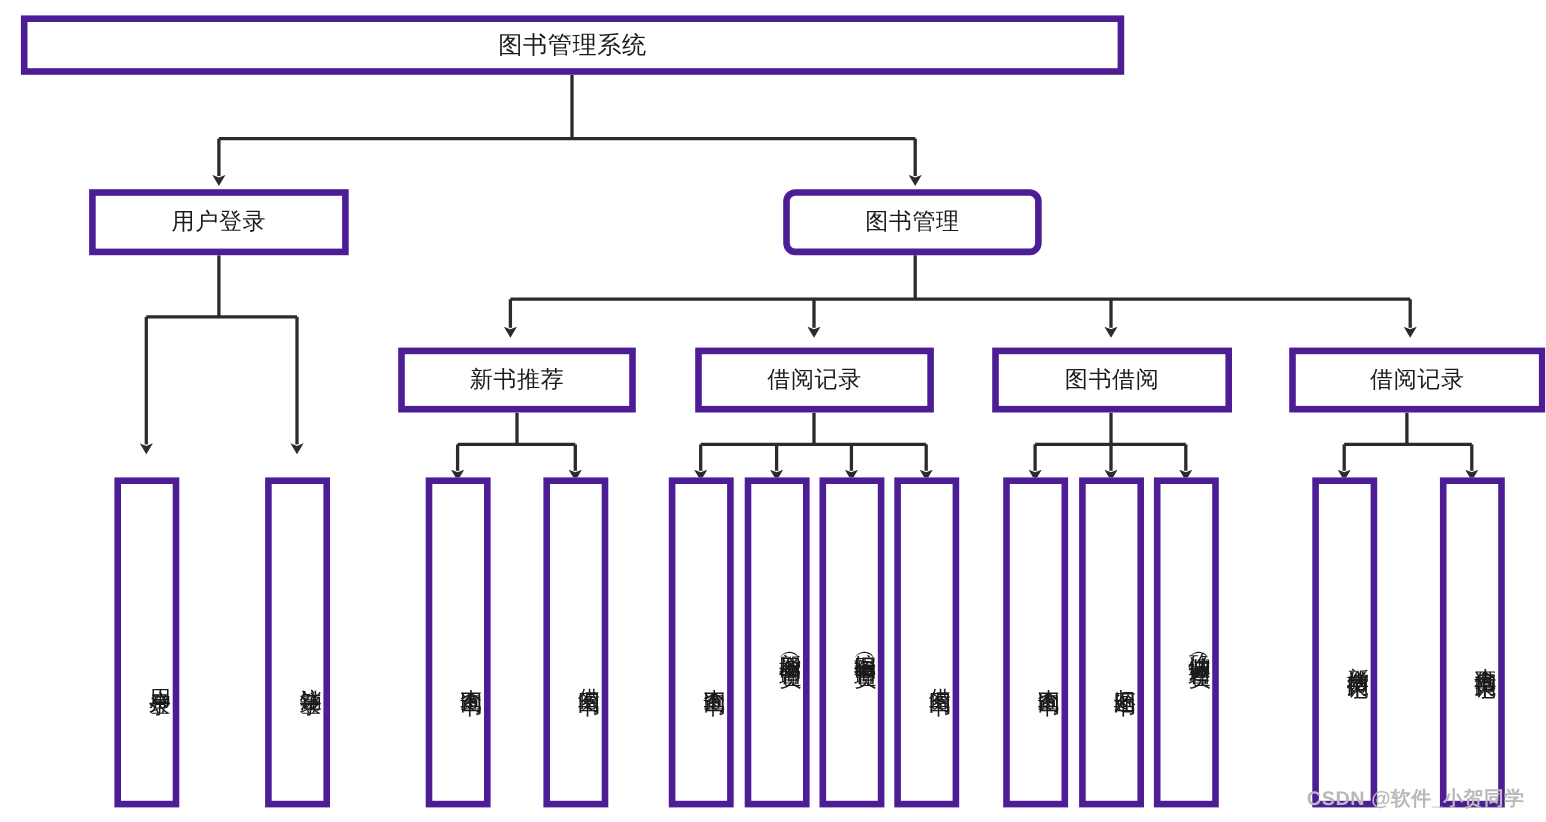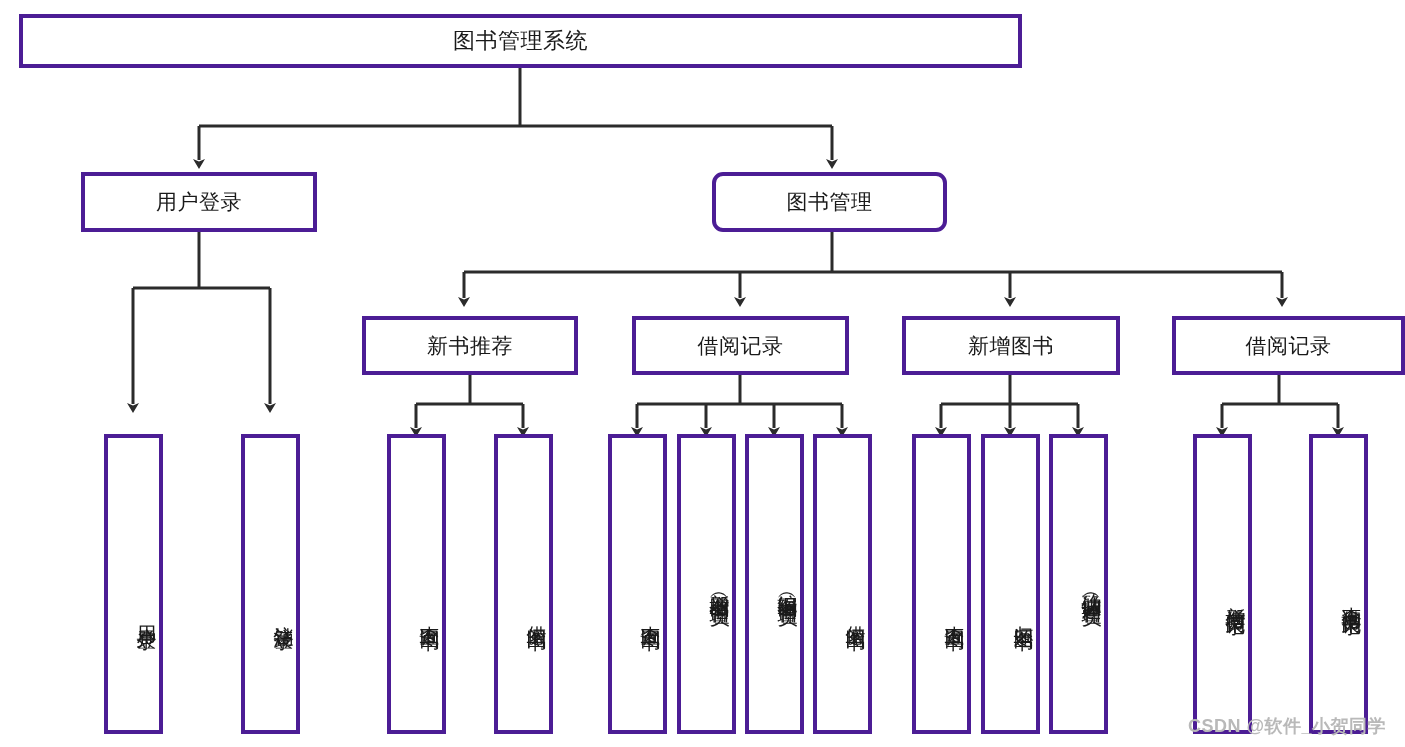--- a/index.html
+++ b/index.html
@@ -21,21 +21,21 @@
     position: absolute;
     left: 0;
     top: 0;
     width: 1405px;
     height: 747px;
   }
   .node {
     position: absolute;
     box-sizing: border-box;
     background: #ffffff;
-    border: 4px solid #4c1d95;
+    border: 6px solid #4c1d95;
     display: flex;
     align-items: center;
     justify-content: center;
     color: #1a1a1a;
     letter-spacing: 0.5px;
   }
   .node.horiz {
     font-size: 21px;
     line-height: 1.1;
   }
@@ -137,21 +137,21 @@
     <span>图书管理</span>
   </div>
 
   <div class="node horiz" style="left:362px; top:316px; width:216px; height:59px;">
     <span>新书推荐</span>
   </div>
   <div class="node horiz" style="left:632px; top:316px; width:217px; height:59px;">
     <span>借阅记录</span>
   </div>
   <div class="node horiz" style="left:902px; top:316px; width:218px; height:59px;">
-    <span>新增图书</span>
+    <span>图书借阅</span>
   </div>
   <div class="node horiz" style="left:1172px; top:316px; width:233px; height:59px;justify-content:center;">
     <span>借阅记录</span>
   </div>
 
   <div class="node vert" style="left:104px; top:434px; width:59px; height:300px; padding-top:60px;">
     <span class="vlabel">用户登录</span>
   </div>
   <div class="node vert" style="left:241px; top:434px; width:59px; height:300px; padding-top:60px;">
     <span class="vlabel">注销登录</span>

